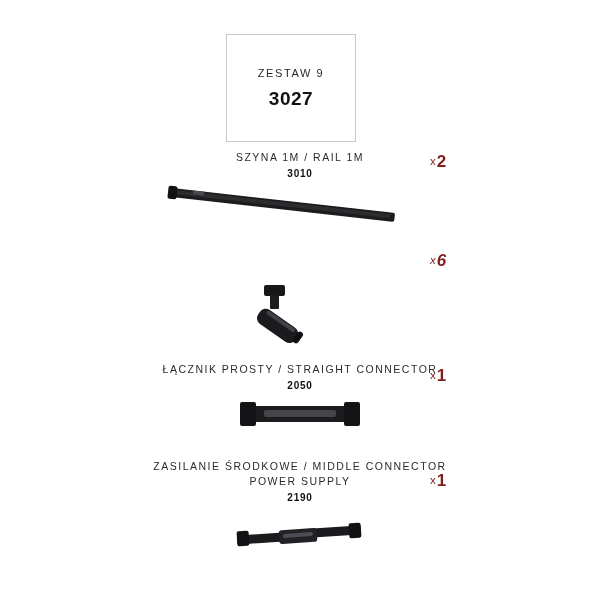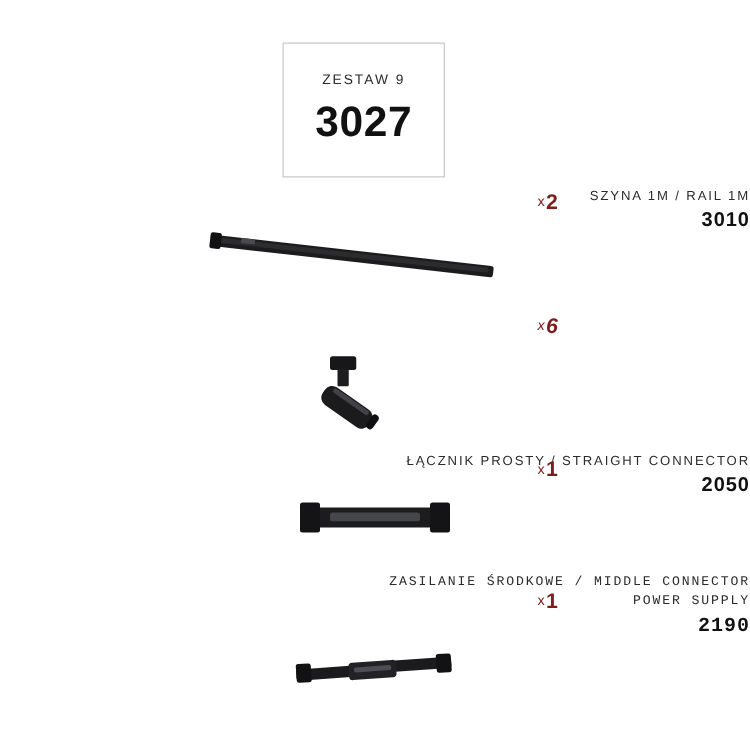--- a/index.html
+++ b/index.html
@@ -36,42 +36,42 @@
     margin-left: 11px;
   }
   .header-kit {
     font-size: 11px;
     letter-spacing: 1.6px;
     color: #2a2a2a;
     font-weight: 400;
     margin-bottom: 9px;
   }
   .header-code {
-    font-size: 34px;
+    font-size: 19px;
     font-weight: bold;
     letter-spacing: 0.5px;
     color: #111111;
   }
 
   
   .item {
     position: absolute;
     left: 0;
     width: 600px;
-    text-align: right;
+    text-align: center;
   }
   .item-title {
     font-size: 10.5px;
     letter-spacing: 1.5px;
     color: #2b2b2b;
     line-height: 15px;
     white-space: pre-line;
   }
   .item-code {
-    font-size: 16px;
+    font-size: 10px;
     font-weight: bold;
     letter-spacing: 0.8px;
     color: #111111;
     margin-top: 3px;
   }
   .qty {
     position: absolute;
     font-size: 12px;
     color: #7f1d1d;
     white-space: nowrap;
@@ -368,21 +368,21 @@
   </div>
   <div class="art" style="top:400px;">
     <div class="conn">
       <div class="conn-body"></div>
       <div class="conn-inner"></div>
       <div class="conn-cap-l"></div>
       <div class="conn-cap-r"></div>
     </div>
   </div>
 
-  <div class="item" style="top:459px;font-family:Liberation Mono, monospace;">
+  <div class="item" style="top:459px;">
     <div class="item-title">ZASILANIE ŚRODKOWE / MIDDLE CONNECTOR
 POWER SUPPLY</div>
     <div class="item-code">2190</div>
   </div>
   <div class="qty" style="left:430px; top:471px;">
     <span class="x">x</span><b>1</b>
   </div>
   <div class="art" style="top:518px;">
     <div class="psu">
       <div class="psu-arm-l"></div>

